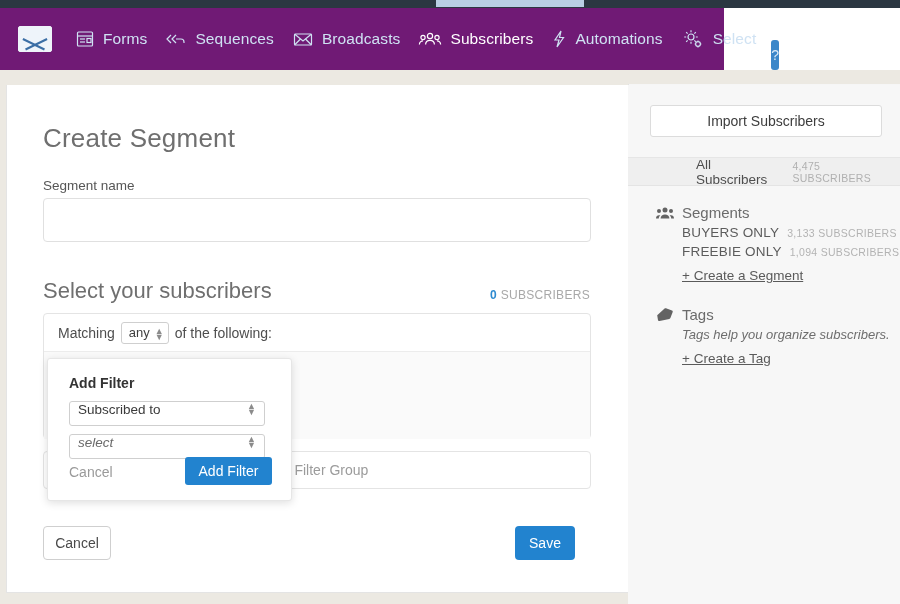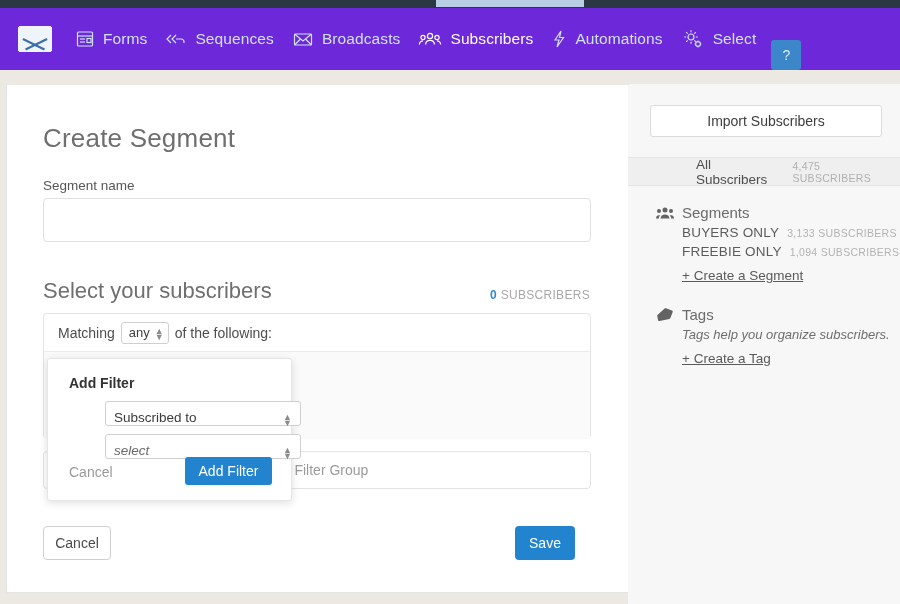--- a/index.html
+++ b/index.html
@@ -21,22 +21,22 @@
   #top-strip .thumb {
     position: absolute; top: 0px; left: 436px;
     width: 148px; height: 7px;
     background: #b9cfe4;
     border-radius: 0;
   }
 
   
   #navbar {
     position: absolute; top: 8px; left: 0;
-    width: 900px; height: 62px;
-    background: #6d28d9;
+    width: 724px; height: 62px;
+    background: #701a75;
     z-index: 50;
     display: flex; align-items: flex-end;
     padding-left: 8px;
   }
   .nav-item {
     display: flex; align-items: center;
     height: 62px;
     padding: 0 9px;
     color: #cfe2f3;
     font-size: 15.5px;
@@ -211,27 +211,26 @@
     padding: 16px 20px 0 21px;
   }
   #popover-title {
     font-size: 14px; color: #333; font-weight: 700;
     margin-bottom: 10px;
   }
   .pop-select {
     width: 196px; height: 25px;
     border: 1px solid #cfcfcf; border-radius: 3px;
     background: #fff;
-    display: flex; align-items: flex-end;
+    display: flex; align-items: flex-start;
     padding: 0 6px 0 8px;
     font-size: 13.5px; color: #3a3a3a;
     margin-bottom: 8px;
     cursor: pointer;
     position: relative;
-    margin-left: 36px;
   }
   .pop-select.placeholder { color: #6a6a6a; font-style: italic; }
   .pop-select .spin { position: absolute; right: 8px; }
   #popover-cancel {
     position: absolute; left: 21px; top: 105px;
     font-size: 14px; color: #9a9a9a;
     cursor: pointer;
   }
   #popover-add {
     position: absolute; left: 137px; top: 98px;

